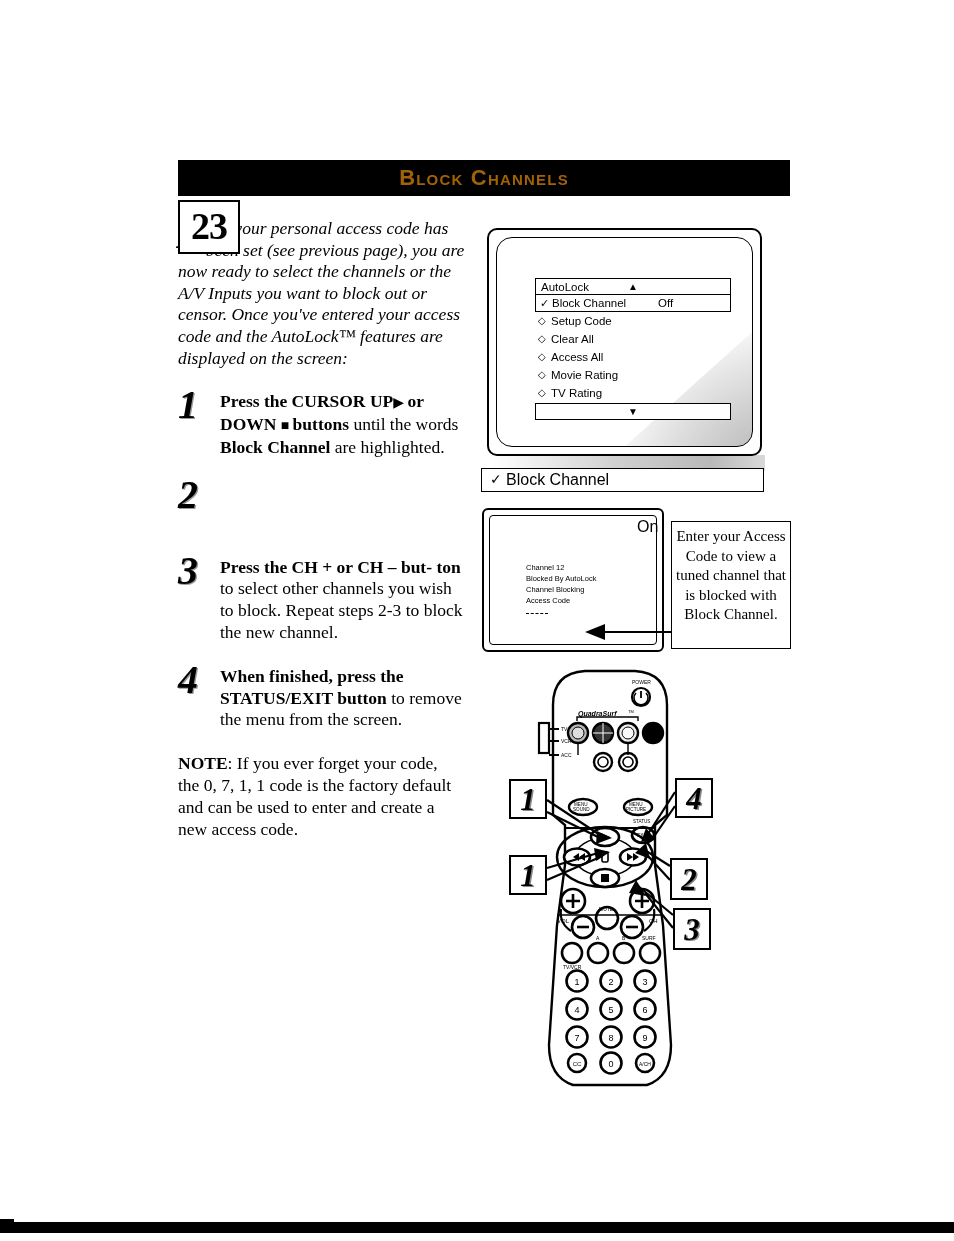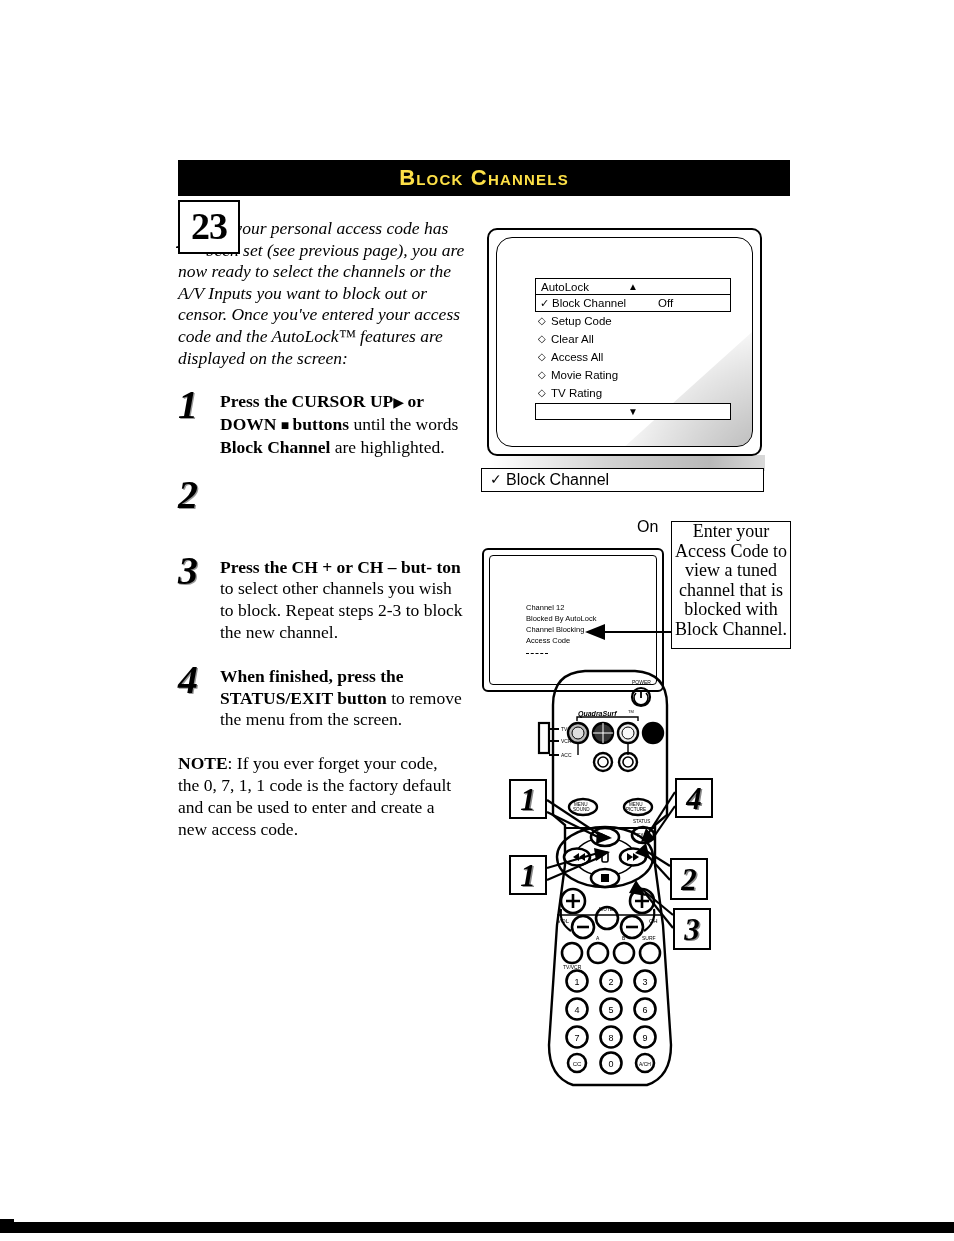--- a/index.html
+++ b/index.html
@@ -25,21 +25,21 @@
     width: 612px;
     height: 36px;
     background: #000;
   }
   #header-title {
     position: absolute;
     left: 0; top: 0;
     width: 612px; height: 36px;
     line-height: 36px;
     text-align: center;
-    color: #fde047;
+    color: #a16207;
     font-family: "Liberation Sans", sans-serif;
     font-weight: bold;
     font-size: 22px;
     letter-spacing: 1.2px;
     font-variant: small-caps;
     text-transform: capitalize;
   }
   #page-badge {
     position: absolute;
     left: 178px;
@@ -234,21 +234,20 @@
   #tv2 {
     position: absolute;
     left: 482px;
     top: 508px;
     width: 182px;
     height: 144px;
     border: 2px solid #000;
     border-radius: 6px;
     background: #fff;
     box-sizing: border-box;
-    margin-top: 40px;
   }
   #tv2-inner {
     position: absolute;
     left: 5px; top: 5px; right: 5px; bottom: 5px;
     border: 1.4px solid #000;
     border-radius: 4px;
     box-sizing: border-box;
   }
   #tv2-text {
     position: absolute;
@@ -290,22 +289,23 @@
   #callout {
     position: absolute;
     left: 671px;
     top: 521px;
     width: 120px;
     height: 128px;
     border: 1.6px solid #000;
     background: #fff;
     box-sizing: border-box;
     text-align: center;
-    font-size: 18px;
+    font-size: 15px;
     line-height: 19.5px;
+    padding-top: 5px;
     z-index: 6;
   }
 
   
   #remote-wrap {
     position: absolute;
     left: 495px;
     top: 665px;
     width: 230px;
     height: 435px;

